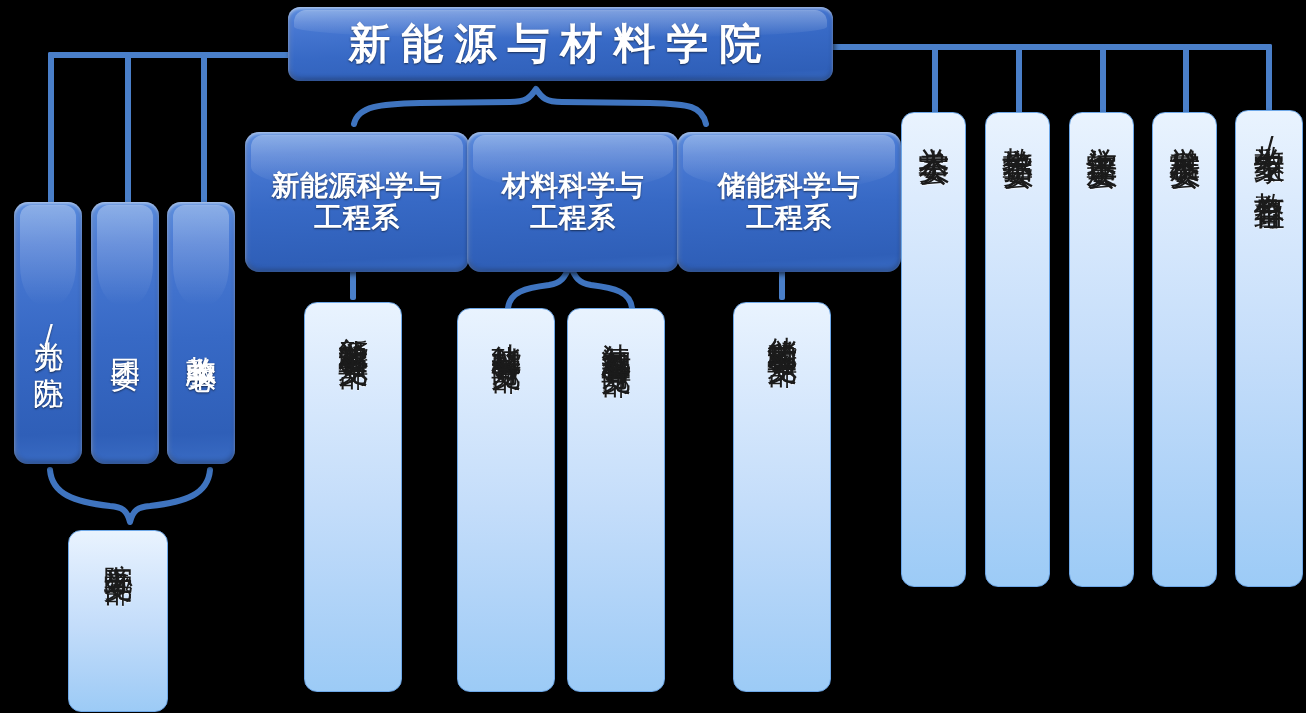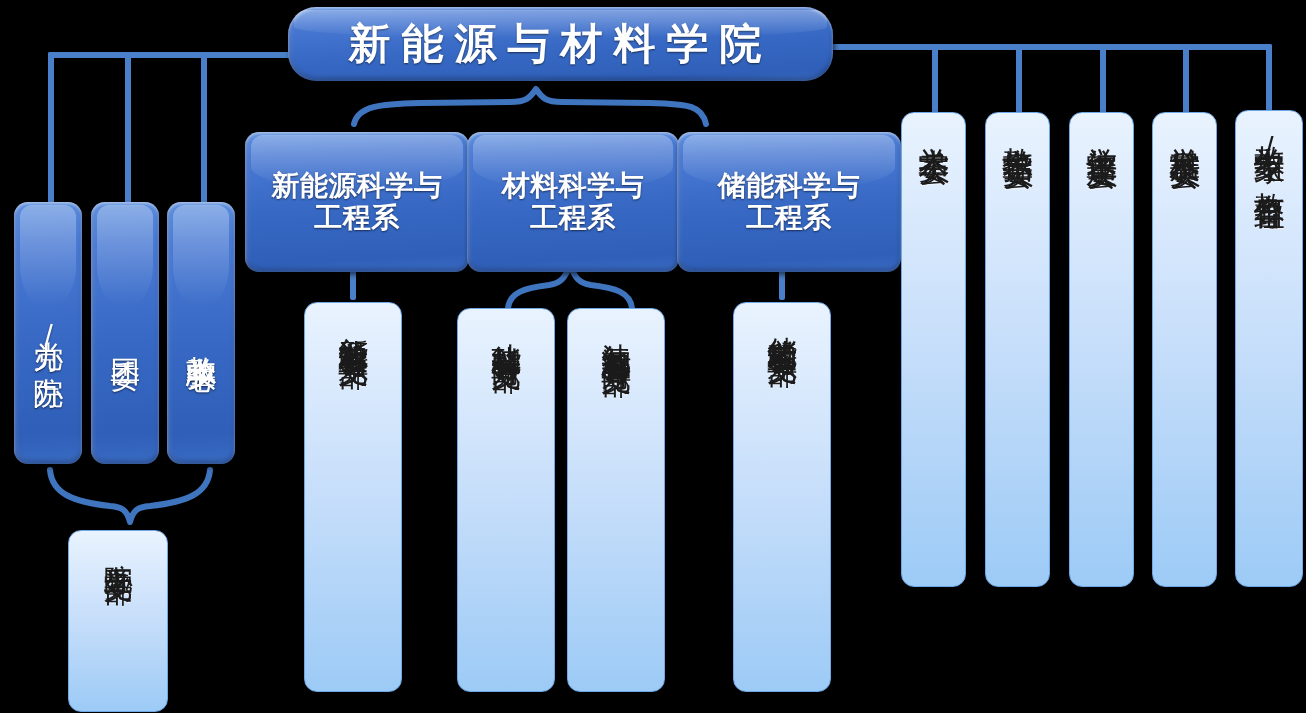--- a/index.html
+++ b/index.html
@@ -55,21 +55,21 @@
     line-height:1.08;
     letter-spacing:2px;
     padding-top:10px;
     white-space:pre;
   }
 
   
   #title{
     left:288px;top:7px;width:545px;height:74px;
     font-size:42px;font-weight:700;letter-spacing:11px;
-    border-radius:28px;
+    border-radius:12px;
   }
 
   
   .admin{width:68px;font-size:30px;}
   .admin .vtext{letter-spacing:1px;padding-top:6px;}
 
   
   .dept{height:140px;font-size:28px;font-weight:600;padding:0 6px;}
 </style>
 </head>

